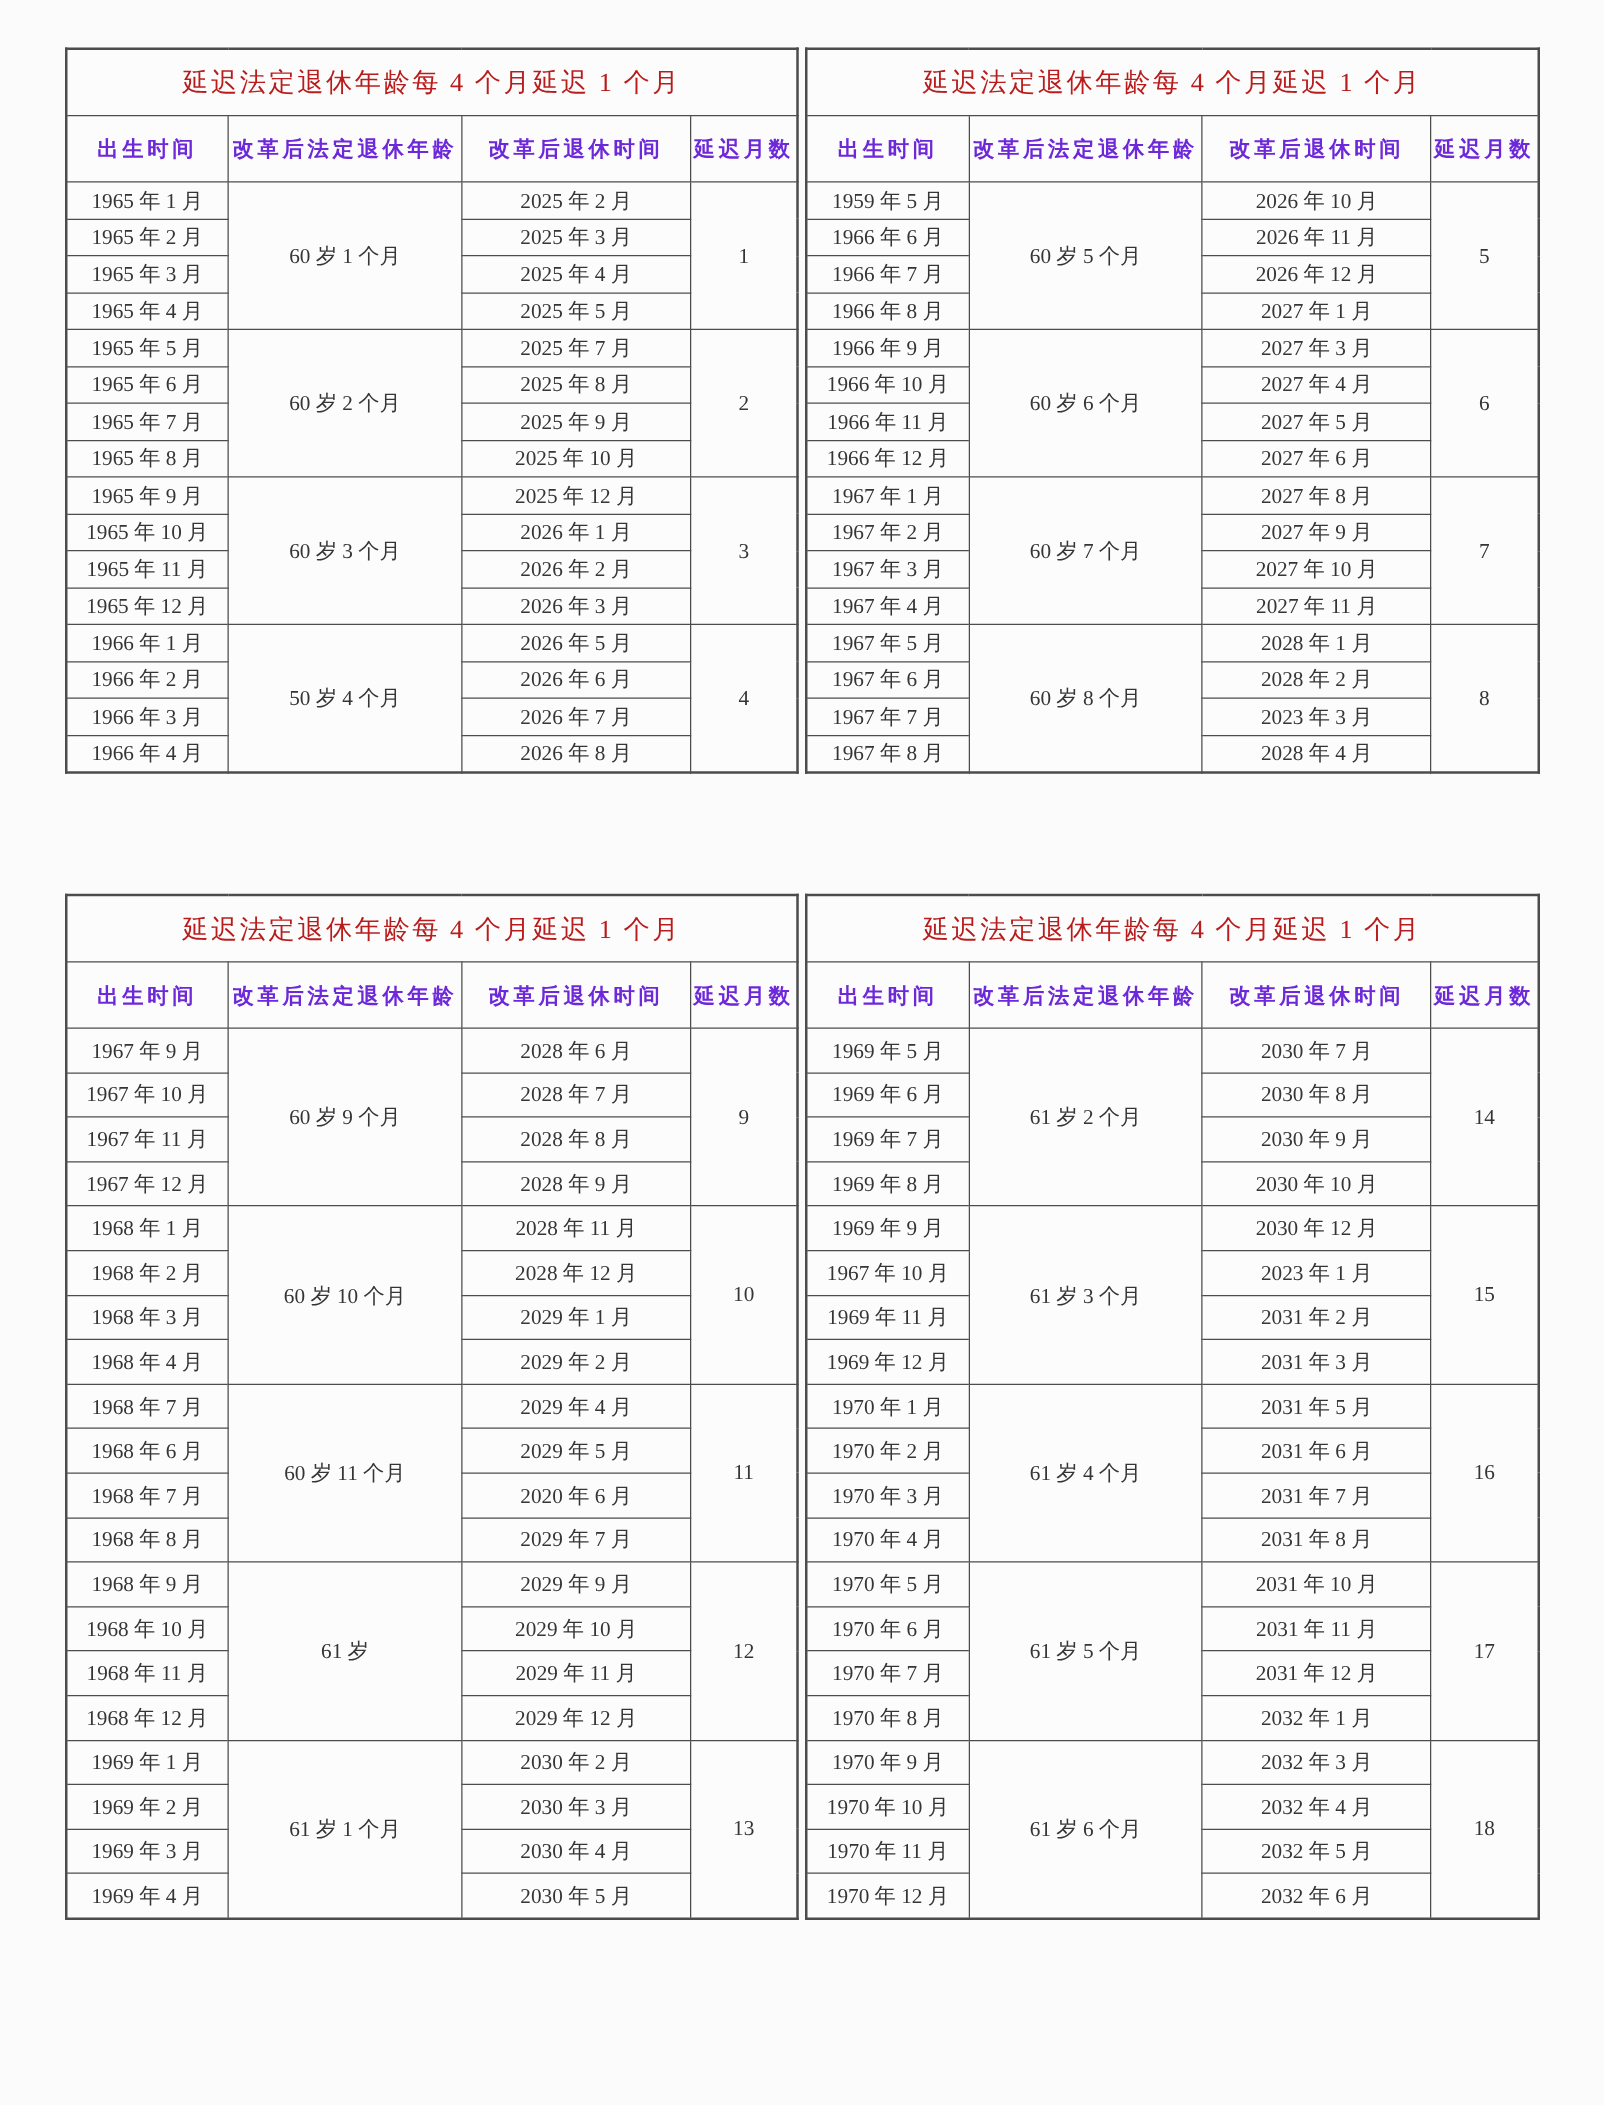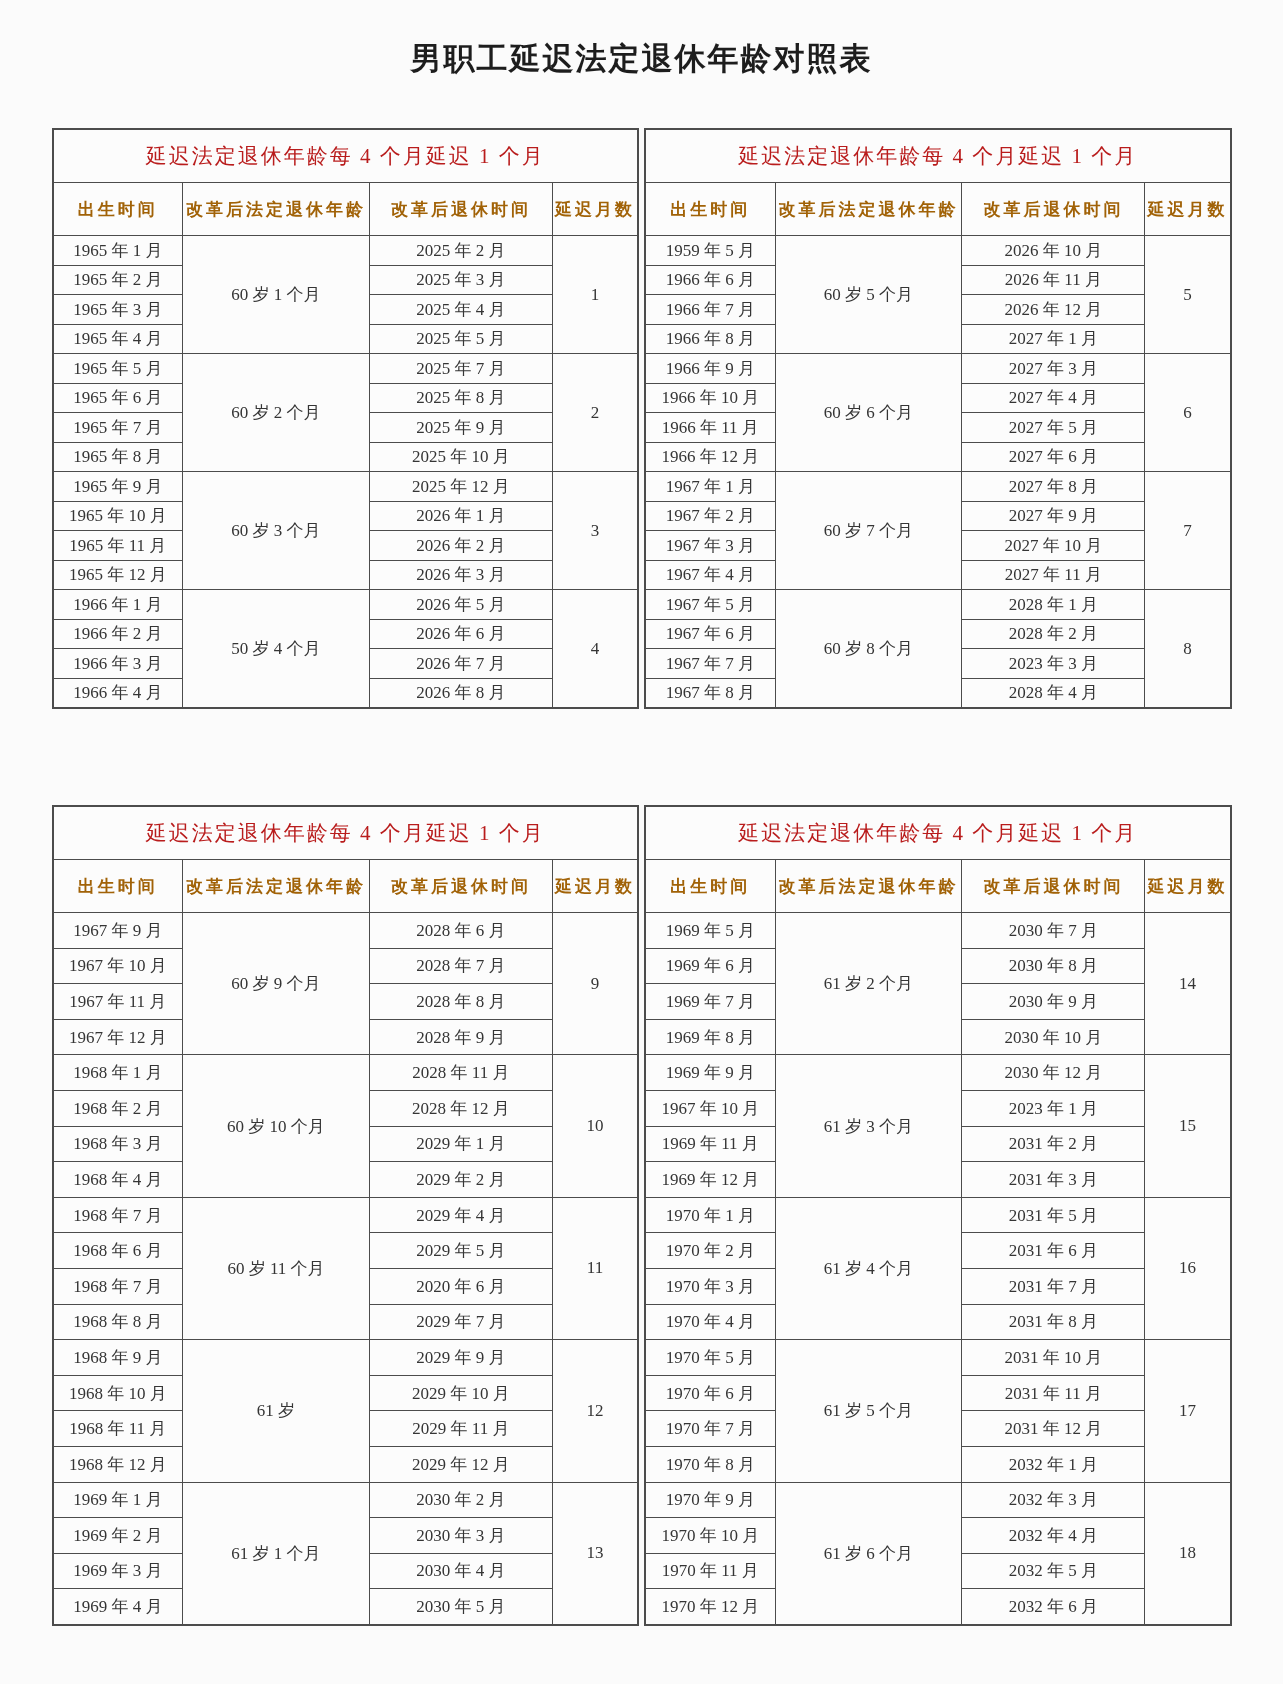--- a/index.html
+++ b/index.html
@@ -55,30 +55,29 @@
     height:52px;
     font-weight:400;
     font-size:21px;
     letter-spacing:2px;
     color:#b91c1c;
   }
   th.col{
     height:52px;
     font-weight:700;
     letter-spacing:3px;
-    color:#a16207;
+    color:#6d28d9;
   }
   .b1 td{height:28.5px;}
   .b2 td{height:34.6px;}
 </style>
 </head>
 <body>
 
 <main class="page">
-  <h1>男职工延迟法定退休年龄对照表</h1>
   <section class="block b1">
       <table>
         <colgroup>
           <col class="c1">
           <col class="c2">
           <col class="c3">
           <col class="c4">
         </colgroup>
         <thead>
           <tr>

